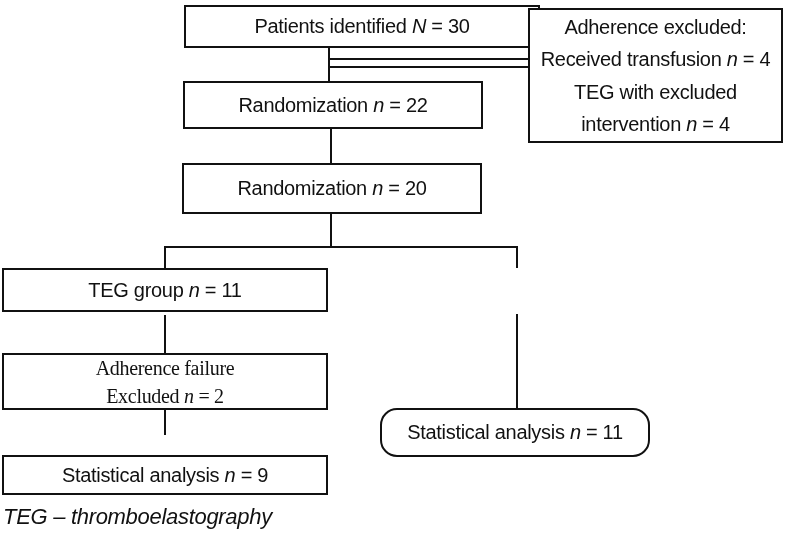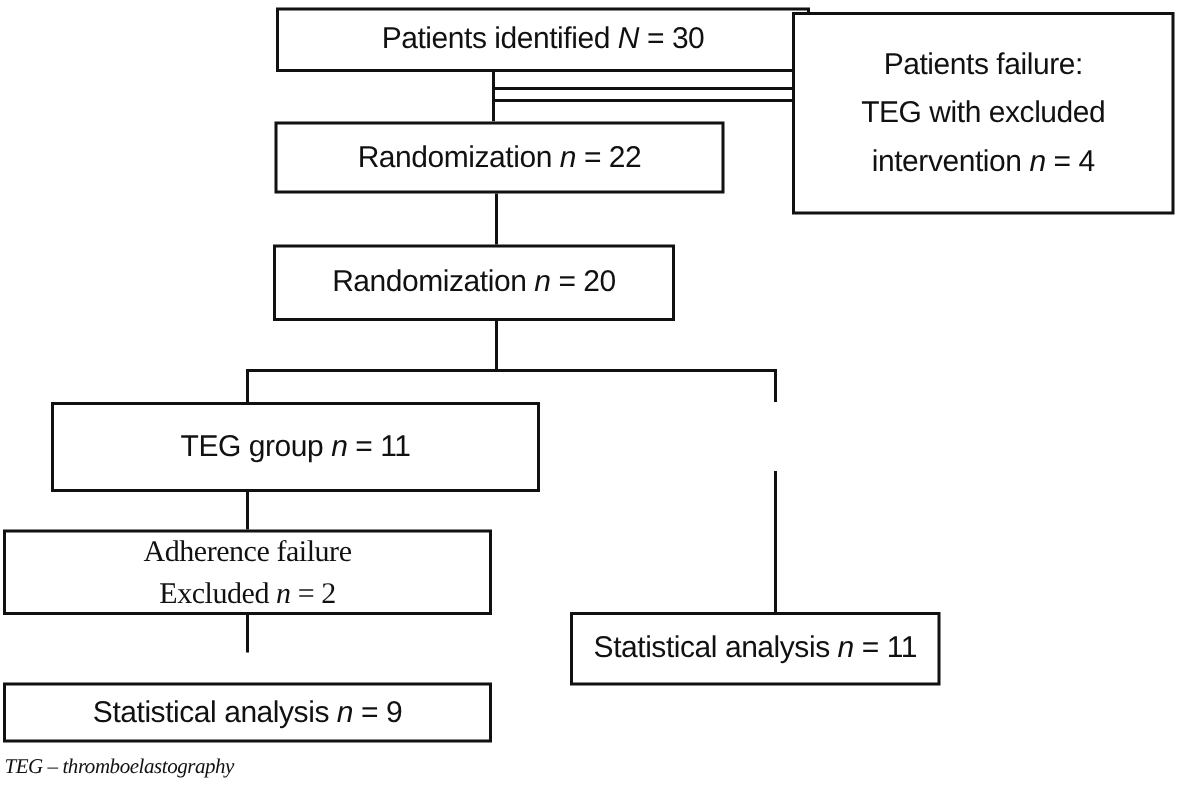--- a/index.html
+++ b/index.html
@@ -30,26 +30,26 @@
     letter-spacing: -0.3px;
     line-height: 1.35;
     z-index: 2;
   }
   .fbox .bline { white-space: nowrap; }
   .fbox i, .footnote { font-style: italic; }
 
   .box-identified { left: 184px; top: 5px;   width: 356px; height: 43px; }
   .box-excluded   { left: 528px; top: 8px;   width: 255px; height: 135px; line-height: 1.62; }
   .box-rand22     { left: 183px; top: 81px;  width: 300px; height: 48px; }
-  .box-rand20     { left: 182px; top: 163px; width: 268px; height: 51px; }
-  .box-teg        { left: 2px;   top: 268px; width: 326px; height: 60px; margin-left: 32px; }
+  .box-rand20     { left: 182px; top: 163px; width: 300px; height: 51px; }
+  .box-teg        { left: 2px;   top: 268px; width: 326px; height: 44px; }
   .box-control    { left: 380px; top: 266px; width: 270px; height: 49px; }
   .box-adherence  { left: 2px;   top: 353px; width: 326px; height: 57px; line-height: 1.4; font-family: Liberation Serif, serif; }
   .box-stat9      { left: 2px;   top: 455px; width: 326px; height: 40px; }
-  .box-stat11     { left: 380px; top: 408px; width: 247px; height: 49px; }
+  .box-stat11     { left: 380px; top: 408px; width: 270px; height: 49px; border-radius: 17px; }
 
   .conn {
     position: absolute;
     background: #111111;
     z-index: 1;
   }
   .c-v1      { left: 328px; top: 48px;  width: 2px;   height: 33px; }
   .c-excl-a  { left: 328px; top: 58px;  width: 202px; height: 2px; }
   .c-excl-b  { left: 328px; top: 66px;  width: 202px; height: 2px; }
   .c-v2      { left: 330px; top: 128px; width: 2px;   height: 36px; }
@@ -58,37 +58,37 @@
   .c-v4      { left: 164px; top: 246px; width: 2px;   height: 24px; }
   .c-v5      { left: 516px; top: 246px; width: 2px;   height: 22px; }
   .c-v6      { left: 164px; top: 315px; width: 2px;   height: 40px; }
   .c-v7      { left: 164px; top: 409px; width: 2px;   height: 26px; }
   .c-v8      { left: 516px; top: 314px; width: 2px;   height: 96px; }
 
   .footnote {
     position: absolute;
     left: 3px;
     top: 504px;
-    font-size: 14px;
+    font-size: 22px;
     letter-spacing: -0.3px;
     white-space: nowrap;
-    font-family: Liberation Serif, serif;
   }
 </style>
 </head>
 <body>
 
 <div id="canvas">
 
   <div class="fbox box-identified">
     <div class="bline stat-text">Patients identified <i>N</i> = 30</div>
   </div>
 
   <div class="fbox box-excluded">
-    <div class="bline stat-text">Patients failure:</div>
+    <div class="bline stat-text">Adherence excluded:</div>
+    <div class="bline stat-text">Received transfusion <i>n</i> = 4</div>
     <div class="bline stat-text">TEG with excluded</div>
     <div class="bline stat-text">intervention <i>n</i> = 4</div>
   </div>
 
   <div class="fbox box-rand22">
     <div class="bline stat-text">Randomization <i>n</i> = 22</div>
   </div>
 
   <div class="fbox box-rand20">
     <div class="bline stat-text">Randomization <i>n</i> = 20</div>

